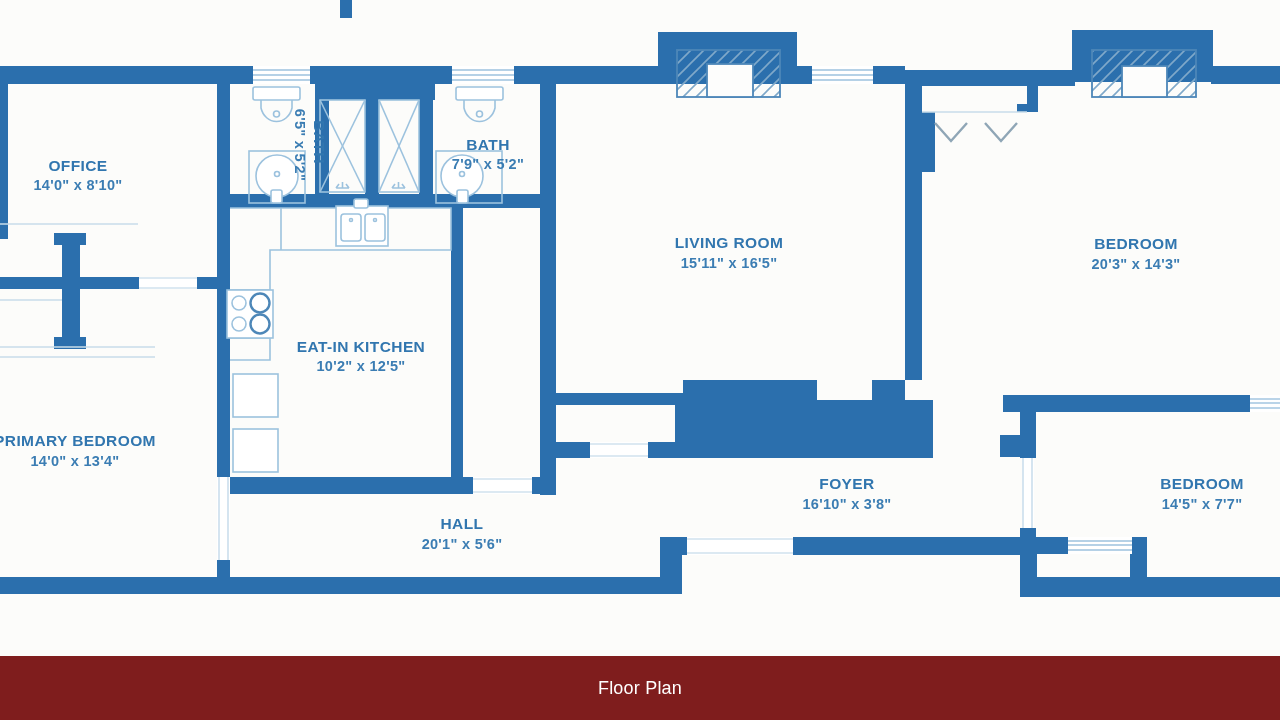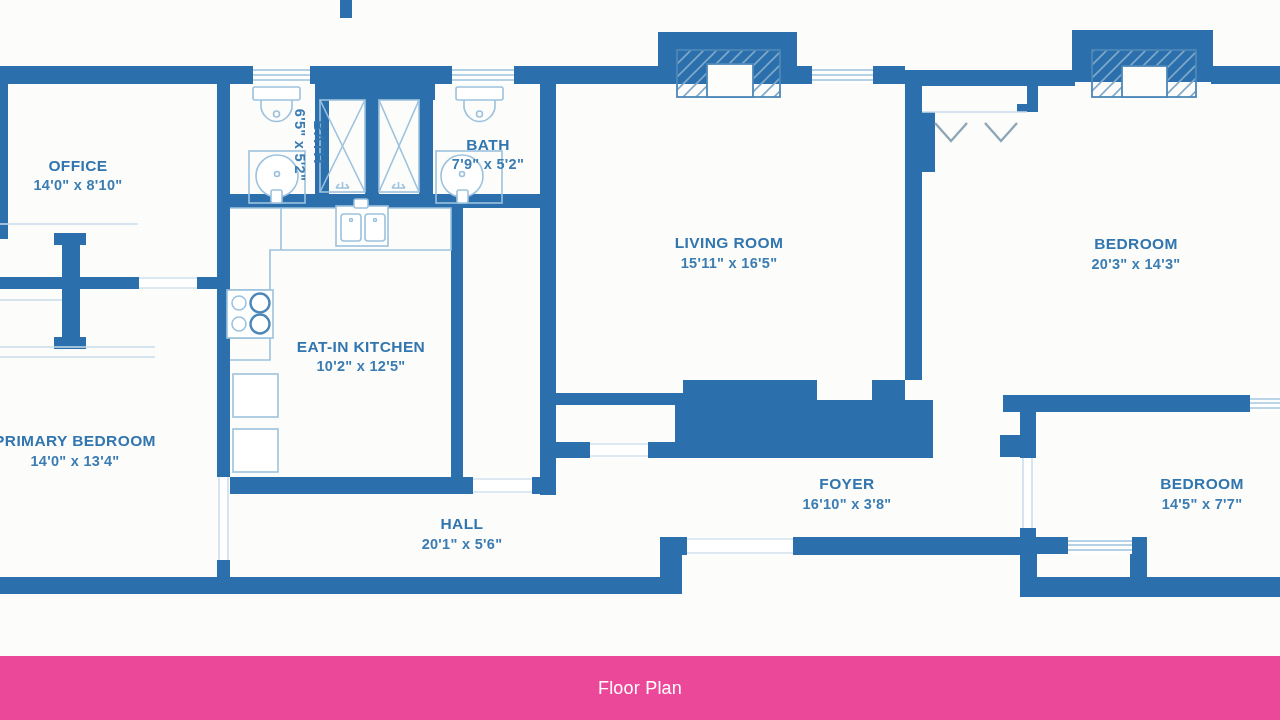--- a/index.html
+++ b/index.html
@@ -1,19 +1,19 @@
 <!DOCTYPE html>
 <html><head>
 <meta charset="utf-8">
 <style>
   html,body{margin:0;padding:0;background:#000;}
   .stage{position:relative;width:1280px;height:720px;overflow:hidden;background:#fcfcfa;
          font-family:"Liberation Sans","DejaVu Sans",sans-serif;}
   .plan-svg{position:absolute;left:0;top:0;}
-  .caption-bar{position:absolute;left:0;top:656px;width:1280px;height:64px;background:#ec4899;
+  .caption-bar{position:absolute;left:0;top:656px;width:1280px;height:64px;background:#7f1d1d;
                display:flex;align-items:center;justify-content:center;}
   .caption-bar span{color:#ffffff;font-size:18px;letter-spacing:.2px;}
   text{font-family:"Liberation Sans","DejaVu Sans",sans-serif;}
   .room-name{font-size:15.5px;font-weight:700;letter-spacing:.4px;fill:#3176af;text-anchor:middle;}
   .room-dims{font-size:14.5px;font-weight:600;letter-spacing:.3px;fill:#3b7db3;text-anchor:middle;}
   .w{fill:#2b6fad;}
   .fx{fill:none;stroke:#9cc2de;stroke-width:1.6;}
   .fxw{fill:#ffffff;stroke:#9cc2de;stroke-width:1.6;}
   .winline{stroke:#9cc2de;stroke-width:1.4;}
   .doorline{stroke:#b9d3e6;stroke-width:1.2;}

